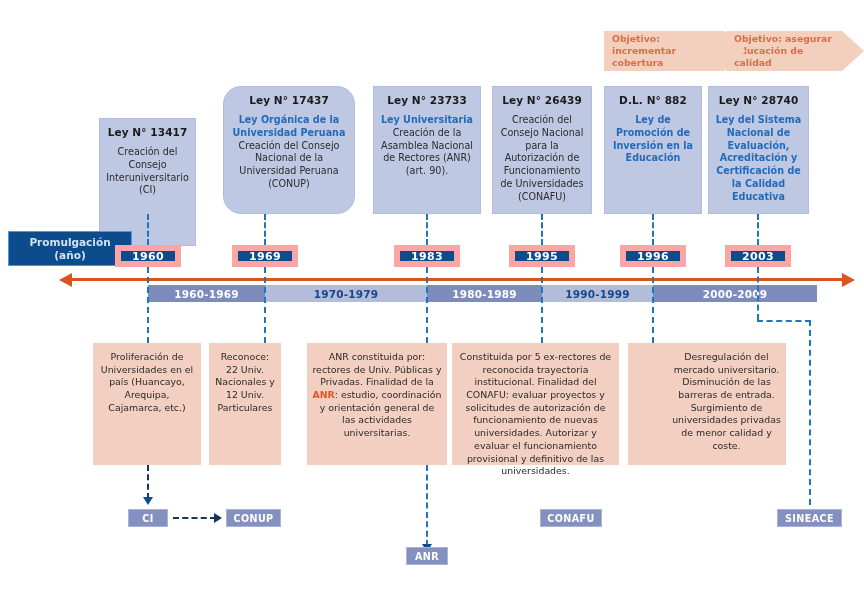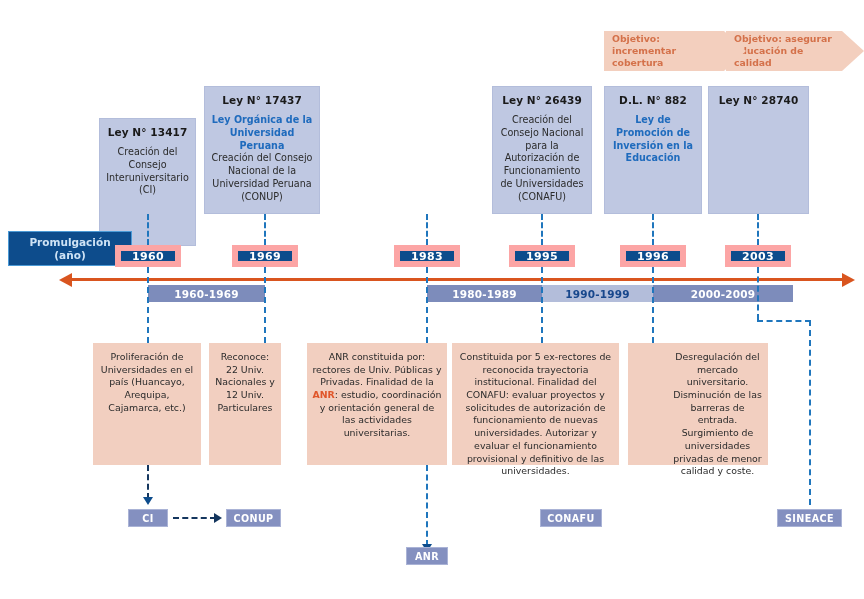--- a/index.html
+++ b/index.html
@@ -165,39 +165,45 @@
   </div>
   <div class="node objarrow" style="left:604px;top:31px;width:142px;height:40px;">
     <span>Objetivo: incrementar cobertura</span>
   </div>
 
   <div class="node lawbox" style="left:99px;top:86px;width:97px;height:128px;margin-top:32px;">
     <span class="law-id">Ley N° 13417</span>
     <span class="law-desc">Creación del Consejo Interuniversitario (CI)</span>
   </div>
 
-  <div class="node lawbox" style="left:204px;top:86px;width:116px;height:128px;">
+  <div class="node lawbox" style="left:223px;top:86px;width:132px;height:128px;border-radius:18px;">
     <span class="law-id">Ley N° 17437</span>
     <span class="law-em">Ley Orgánica de la Universidad Peruana</span>
     <span class="law-desc">Creación del Consejo Nacional de la Universidad Peruana (CONUP)</span>
   </div>
 
+  <div class="node lawbox" style="left:373px;top:86px;width:108px;height:128px;">
+    <span class="law-id">Ley N° 23733</span>
+    <span class="law-em">Ley Universitaria</span>
+    <span class="law-desc">Creación de la Asamblea Nacional de Rectores (ANR) (art. 90).</span>
+  </div>
 
   <div class="node lawbox" style="left:492px;top:86px;width:100px;height:128px;">
     <span class="law-id">Ley N° 26439</span>
     <span class="law-desc">Creación del Consejo Nacional para la Autorización de Funcionamiento de Universidades (CONAFU)</span>
   </div>
 
   <div class="node lawbox" style="left:604px;top:86px;width:98px;height:128px;">
     <span class="law-id">D.L. N° 882</span>
     <span class="law-em">Ley de Promoción de Inversión en la Educación</span>
   </div>
 
   <div class="node lawbox" style="left:708px;top:86px;width:101px;height:128px;">
     <span class="law-id">Ley N° 28740</span>
+    <span class="law-em">Ley del Sistema Nacional de Evaluación, Acreditación y Certificación de la Calidad Educativa</span>
   </div>
 
   <div class="vdash" style="left:147px;top:214px;height:31px;"></div>
   <div class="vdash" style="left:264px;top:214px;height:31px;"></div>
   <div class="vdash" style="left:426px;top:214px;height:31px;"></div>
   <div class="vdash" style="left:541px;top:214px;height:31px;"></div>
   <div class="vdash" style="left:652px;top:214px;height:31px;"></div>
   <div class="vdash" style="left:757px;top:214px;height:31px;"></div>
 
   <div class="node promu" style="left:8px;top:231px;width:124px;height:35px;">
@@ -224,27 +230,30 @@
     <span>2003</span>
   </div>
 
   <div class="axisline" style="left:72px;top:278px;width:770px;"></div>
   <div class="axis-arrow left" style="left:59px;top:272.5px;"></div>
   <div class="axis-arrow right" style="left:842px;top:272.5px;"></div>
 
   <div class="node decade dark" style="left:148px;top:285px;width:117px;height:17px;">
     <span>1960-1969</span>
   </div>
+  <div class="node decade light" style="left:265px;top:285px;width:162px;height:17px;">
+    <span>1970-1979</span>
+  </div>
   <div class="node decade dark" style="left:427px;top:285px;width:115px;height:17px;">
     <span>1980-1989</span>
   </div>
   <div class="node decade light" style="left:542px;top:285px;width:111px;height:17px;">
     <span>1990-1999</span>
   </div>
-  <div class="node decade dark" style="left:653px;top:285px;width:140px;height:17px;">
+  <div class="node decade dark" style="left:653px;top:285px;width:164px;height:17px;">
     <span>2000-2009</span>
   </div>
 
   <div class="vdash" style="left:147px;top:267px;height:76px;"></div>
   <div class="vdash" style="left:264px;top:267px;height:76px;"></div>
   <div class="vdash" style="left:426px;top:267px;height:76px;"></div>
   <div class="vdash" style="left:541px;top:267px;height:76px;"></div>
   <div class="vdash" style="left:652px;top:267px;height:76px;"></div>
 
   <div class="vdash" style="left:757px;top:267px;height:53px;"></div>
@@ -260,21 +269,21 @@
   </div>
 
   <div class="node effbox" style="left:307px;top:343px;width:140px;height:122px;">
     <span>ANR constituida por: rectores de Univ. Públicas y Privadas. Finalidad de la </span><span class="hl">ANR</span><span>: estudio, coordinación y orientación general de las actividades universitarias.</span>
   </div>
 
   <div class="node effbox" style="left:452px;top:343px;width:167px;height:122px;">
     <span>Constituida por 5 ex-rectores de reconocida trayectoria institucional. Finalidad del CONAFU: evaluar proyectos y solicitudes de autorización de funcionamiento de nuevas universidades. Autorizar y evaluar el funcionamiento provisional y definitivo de las universidades.</span>
   </div>
 
-  <div class="node effbox" style="left:628px;top:343px;width:140px;height:122px;padding-left:44px;">
+  <div class="node effbox" style="left:628px;top:343px;width:158px;height:122px;padding-left:44px;">
     <span>Desregulación del mercado universitario. Disminución de las barreras de entrada. Surgimiento de universidades privadas de menor calidad y coste.</span>
   </div>
 
   <div class="vdash-dark" style="left:147px;top:465px;height:34px;"></div>
   <div class="tri-down" style="left:143px;top:497px;"></div>
 
   <div class="vdash" style="left:426px;top:465px;height:81px;"></div>
   <div class="tri-down" style="left:422px;top:544px;"></div>
 
   <div class="node entity" style="left:128px;top:509px;width:40px;height:18px;">

